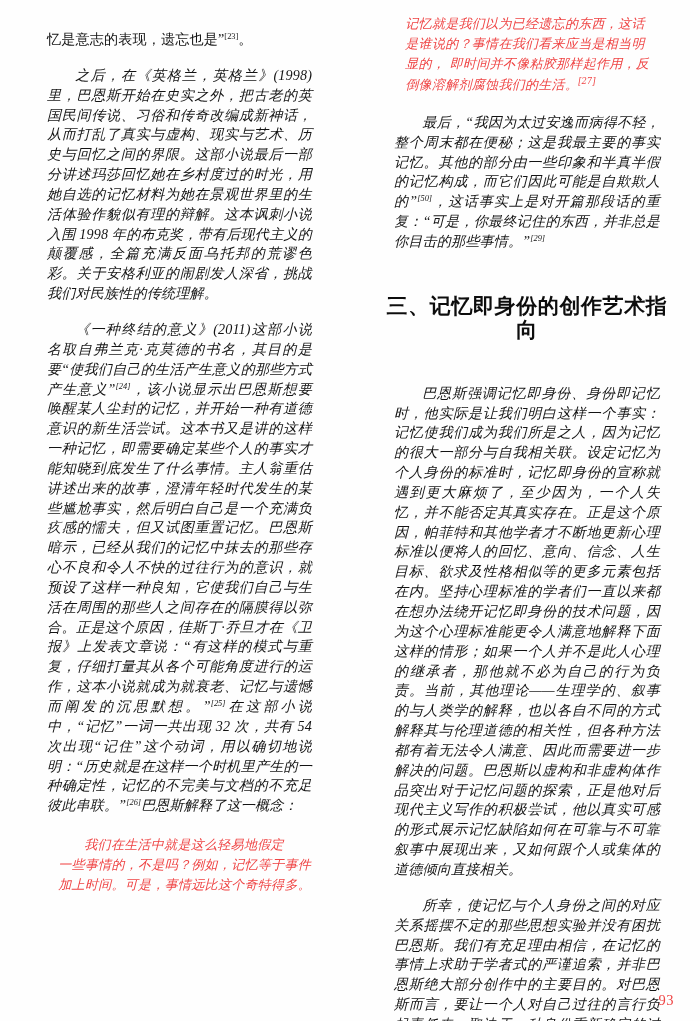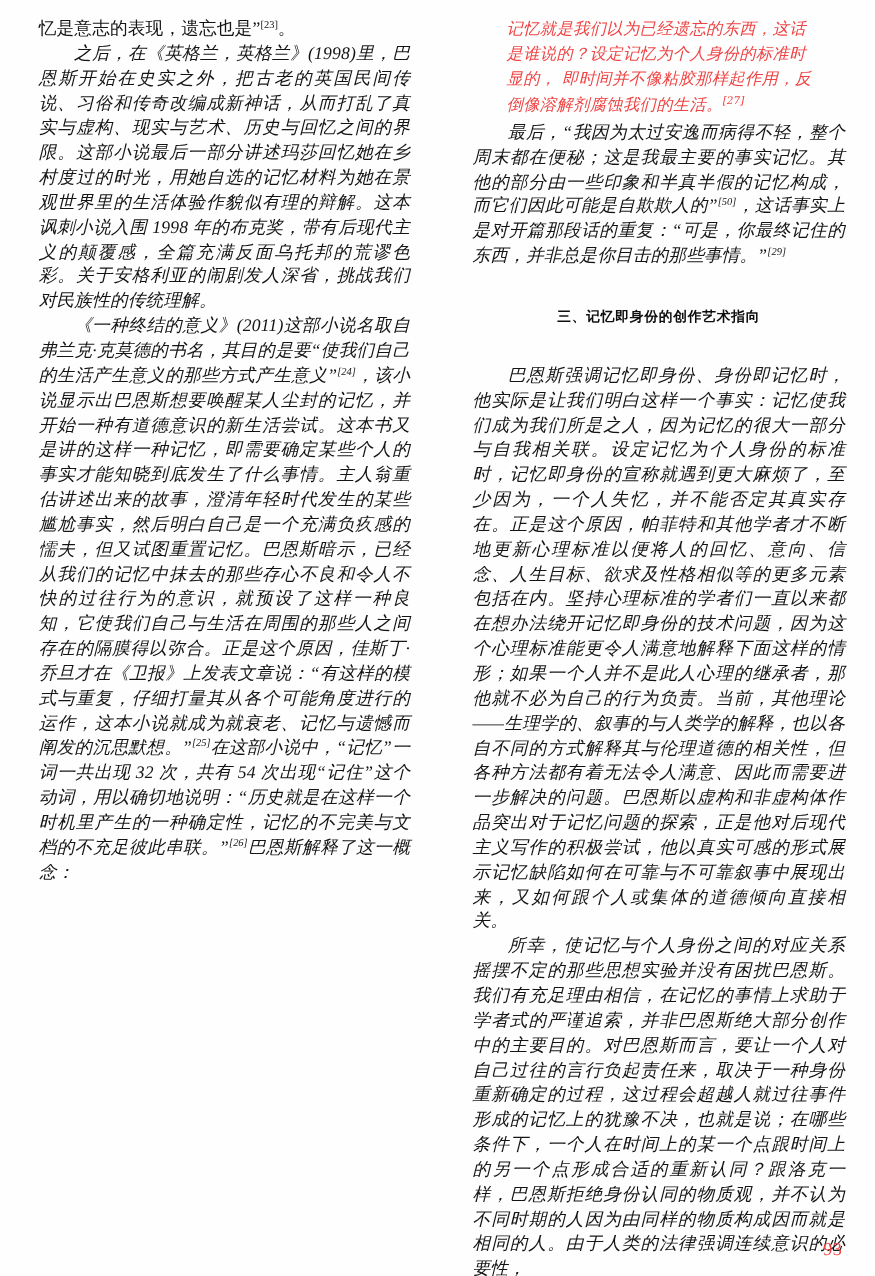--- a/index.html
+++ b/index.html
@@ -32,21 +32,21 @@
   }
   .col-left {
     padding-left: 31px;
     padding-right: 22px;
   }
   .col-right {
     padding-left: 28px;
     padding-right: 24px;
   }
   p.body {
-    margin: 0;
+    margin: 16px;
     font-size: 14.1px;
     line-height: 19.85px;
     text-align: justify;
     text-justify: inter-ideograph;
     letter-spacing: 0.15px;
     color: #141414;
     font-family: "Liberation Serif", "DejaVu Serif", serif;
   }
   p.indent {
     text-indent: 2em;
@@ -67,21 +67,21 @@
   blockquote.quote .qline {
     display: block;
   }
   blockquote.quote .qfirst {
     text-indent: 2em;
   }
   h2.section-heading {
     margin: 0;
     padding: 0;
     text-align: center;
-    font-size: 11px;
+    font-size: 21px;
     line-height: 24px;
     font-weight: bold;
     letter-spacing: 0.6px;
     color: #0d0d0d;
     font-family: "Liberation Sans", "DejaVu Sans", sans-serif;
   }
   .sp-before-heading { height: 26px; }
   .sp-after-heading  { height: 26px; }
   .sp-quote-top      { height: 3px; }
   .sp-quote-bottom   { height: 2px; }
@@ -112,28 +112,33 @@
 
       <p class="body"><span>忆是意志的表现，遗忘也是”</span><sup class="ref">[23]</sup><span>。</span></p>
 
       <p class="body indent">之后，在《英格兰，英格兰》(1998)里，巴恩斯开始在史实之外，把古老的英国民间传说、习俗和传奇改编成新神话，从而打乱了真实与虚构、现实与艺术、历史与回忆之间的界限。这部小说最后一部分讲述玛莎回忆她在乡村度过的时光，用她自选的记忆材料为她在景观世界里的生活体验作貌似有理的辩解。这本讽刺小说入围 1998 年的布克奖，带有后现代主义的颠覆感，全篇充满反面乌托邦的荒谬色彩。关于安格利亚的闹剧发人深省，挑战我们对民族性的传统理解。</p>
 
 
       <p class="body indent"><span>《一种终结的意义》(2011)这部小说名取自弗兰克·克莫德的书名，其目的是要“使我们自己的生活产生意义的那些方式产生意义”</span><sup class="ref">[24]</sup><span>，该小说显示出巴恩斯想要唤醒某人尘封的记忆，并开始一种有道德意识的新生活尝试。这本书又是讲的这样一种记忆，即需要确定某些个人的事实才能知晓到底发生了什么事情。主人翁重估讲述出来的故事，澄清年轻时代发生的某些尴尬事实，然后明白自己是一个充满负疚感的懦夫，但又试图重置记忆。巴恩斯暗示，已经从我们的记忆中抹去的那些存心不良和令人不快的过往行为的意识，就预设了这样一种良知，它使我们自己与生活在周围的那些人之间存在的隔膜得以弥合。正是这个原因，佳斯丁·乔旦才在《卫报》上发表文章说：“有这样的模式与重复，仔细打量其从各个可能角度进行的运作，这本小说就成为就衰老、记忆与遗憾而阐发的沉思默想。”</span><sup class="ref">[25]</sup><span>在这部小说中，“记忆”一词一共出现 32 次，共有 54 次出现“记住”这个动词，用以确切地说明：“历史就是在这样一个时机里产生的一种确定性，记忆的不完美与文档的不充足彼此串联。”</span><sup class="ref">[26]</sup><span>巴恩斯解释了这一概念：</span></p>
 
       <div class="sp-quote-top"></div>
 
+      <blockquote class="quote">
+        <span class="qline qfirst">我们在生活中就是这么轻易地假定</span>
+        <span class="qline">一些事情的，不是吗？例如，记忆等于事件</span>
+        <span class="qline">加上时间。可是，事情远比这个奇特得多。</span>
+      </blockquote>
 
     </div>
 
     <div class="col col-right">
 
       <blockquote class="quote">
         <span class="qline">记忆就是我们以为已经遗忘的东西，这话</span>
-        <span class="qline">是谁说的？设定记忆为个人身份的标准时</span>
+        <span class="qline">是谁说的？事情在我们看来应当是相当明</span>
         <span class="qline">显的，  即时间并不像粘胶那样起作用，反</span>
         <span class="qline"><span>倒像溶解剂腐蚀我们的生活。</span><sup class="ref">[27]</sup></span>
       </blockquote>
 
       <div class="sp-quote-bottom"></div>
 
       <p class="body indent"><span>最后，“我因为太过安逸而病得不轻，整个周末都在便秘；这是我最主要的事实记忆。其他的部分由一些印象和半真半假的记忆构成，而它们因此可能是自欺欺人的”</span><sup class="ref">[50]</sup><span>，这话事实上是对开篇那段话的重复：“可是，你最终记住的东西，并非总是你目击的那些事情。”</span><sup class="ref">[29]</sup></p>
 
       <div class="sp-before-heading"></div>
 

